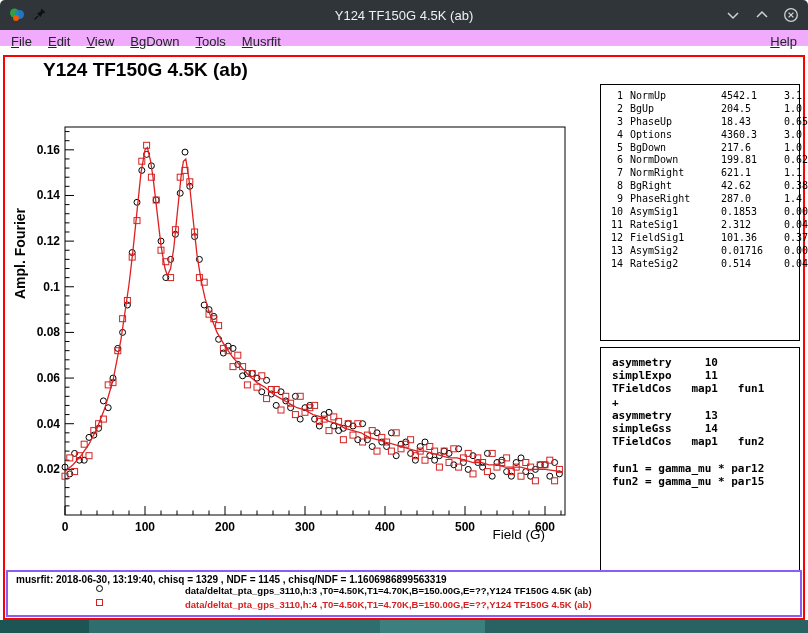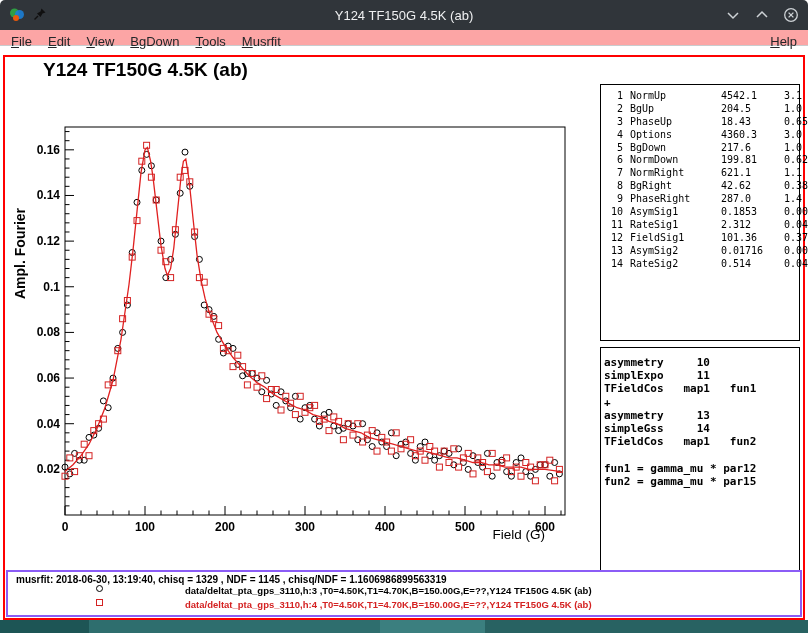--- a/index.html
+++ b/index.html
@@ -7,38 +7,38 @@
   .window{position:absolute;inset:0;overflow:hidden}
 
   
   .titlebar{position:absolute;top:0;left:0;right:0;height:30px;background:#30353a;border-radius:5px 5px 0 0;display:flex;align-items:center;padding:0 9px;box-sizing:border-box}
   .tb-left{display:flex;gap:8px;align-items:center;z-index:2}
   .tb-title{position:absolute;left:0;right:0;text-align:center;color:#eff0f1;font-size:13px}
   .tb-right{margin-left:auto;display:flex;gap:13px;align-items:center;z-index:2}
   .tb-btn{width:16px;height:16px;display:inline-flex;cursor:pointer}
 
   
-  .menubar{position:absolute;top:30px;left:0;right:0;height:16px;background:#fca5a5;border-bottom:1px solid #c8ccce;display:flex;align-items:stretch;padding:0 3px;box-sizing:border-box;font-size:13px;color:#232629}
+  .menubar{position:absolute;top:30px;left:0;right:0;height:16px;background:#f0abfc;border-bottom:1px solid #c8ccce;display:flex;align-items:stretch;padding:0 3px;box-sizing:border-box;font-size:13px;color:#232629}
   .menu-item{padding:4px 8px 0;cursor:default}
   .menu-item::first-letter{text-decoration:underline}
   .menu-right{margin-left:auto;display:flex}
 
   
   .canvas{position:absolute;top:55px;left:3px;right:3px;bottom:13px;background:#fff;border:2px solid #ff0000}
   .plot-title{position:absolute;left:38px;top:2px;font-size:19px;font-weight:bold;color:#000;white-space:nowrap}
   svg.plot{position:absolute;left:0;top:0}
   .tick-label{font:bold 12px "Liberation Sans",sans-serif;fill:#000}
   .ylabel{position:absolute;left:7px;top:60px;height:182px;writing-mode:vertical-rl;transform:rotate(180deg);font-weight:bold;font-size:14px;display:flex;align-items:center}
   .xlabel{position:absolute;left:420px;top:470px;width:120px;text-align:right;font-weight:normal;font-size:13.5px}
 
   
   .param-box{position:absolute;left:595px;top:27px;width:200px;height:257px;border:1px solid #000;box-sizing:border-box;padding:5px 2px 0 6px;background:#fff}
   .param-row{display:grid;grid-template-columns:16px 84px 56px auto;column-gap:7px;font:10px "DejaVu Sans Mono",monospace;height:12.9px;white-space:nowrap;color:#000}
   .pc-idx{text-align:right}
-  .theory-box{position:absolute;left:595px;top:290px;width:200px;height:239px;border:1px solid #000;box-sizing:border-box;padding:8px 2px 0 3px;background:#fff}
+  .theory-box{position:absolute;left:595px;top:290px;width:200px;height:239px;border:1px solid #000;box-sizing:border-box;padding:8px 2px 0 11px;background:#fff}
   .theory-line{font:bold 11px "DejaVu Sans Mono",monospace;line-height:13.2px;min-height:13.2px;white-space:pre;color:#000}
 
   
   .footer-box{position:absolute;left:1px;right:1px;bottom:1px;height:47px;border:2px solid #8b5cf6;box-sizing:border-box;background:#fff}
   .fit-info{margin:2px 0 0 8px;font-size:10px;font-weight:bold;color:#000;white-space:nowrap}
   .legend-row{display:flex;height:14px}
   .legend-marker{width:7px;height:7px;margin-left:88px;flex:none;box-sizing:border-box}
   .legend-marker.circle{border:1px solid #000;border-radius:50%}
   .legend-marker.square{border:1px solid #d42222}
   .legend-label{margin-left:82px;font-size:9.5px;font-weight:bold;white-space:nowrap}

